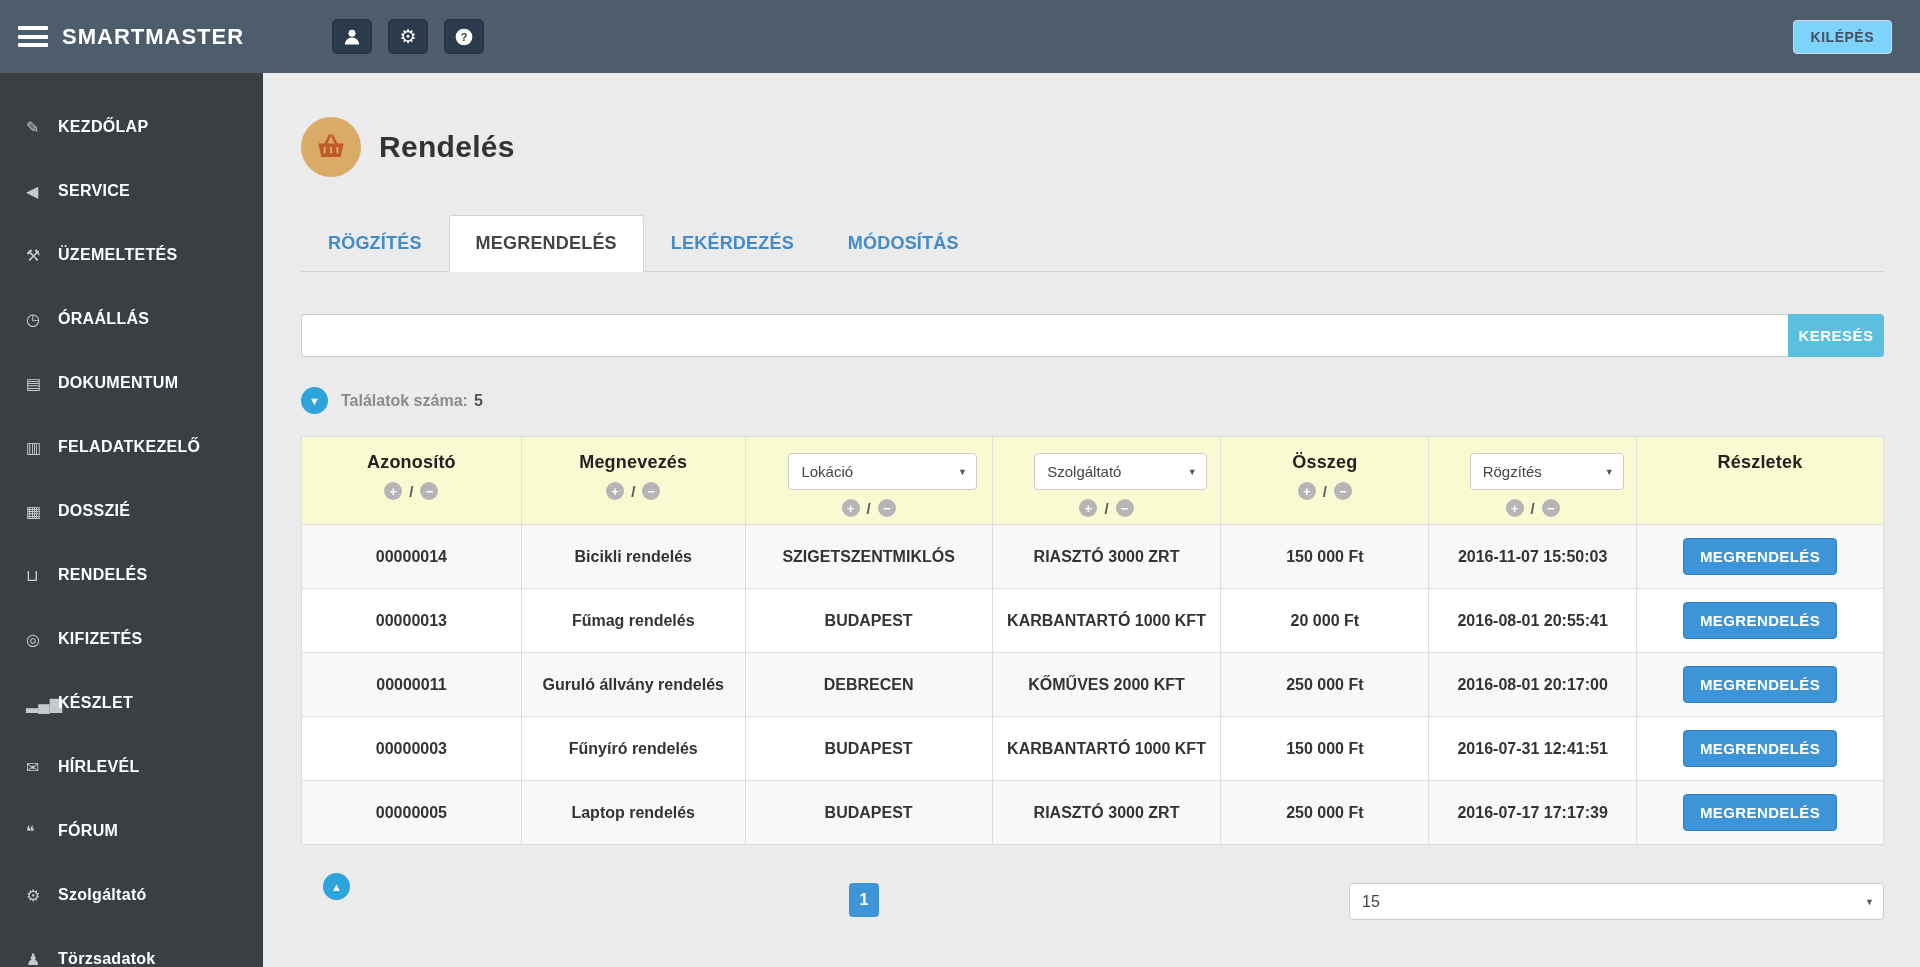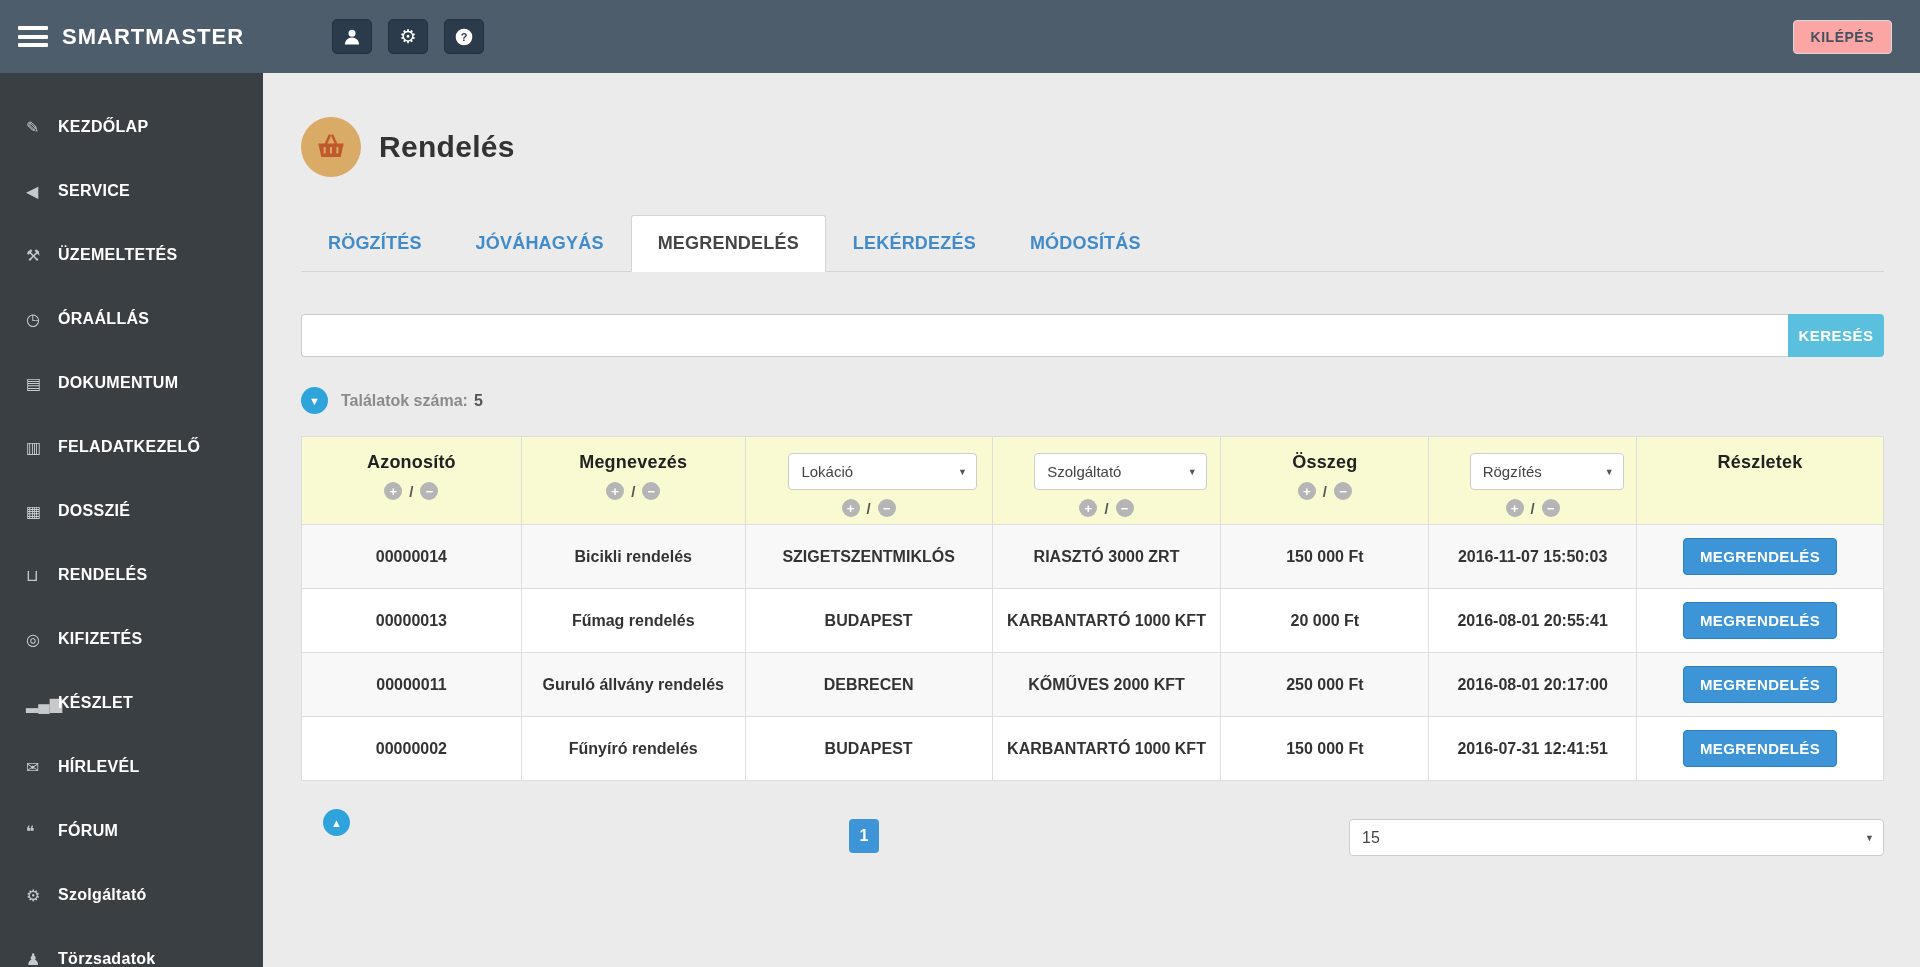--- a/index.html
+++ b/index.html
@@ -24,21 +24,21 @@
   .topbar-icons { display:flex; gap:16px; margin-left:88px; }
   .tb-btn {
     width:40px; height:35px; background:#2b3b4c; border:1px solid #233240;
     border-radius:5px; display:flex; align-items:center; justify-content:center;
     color:#fff; cursor:pointer;
   }
   .tb-btn svg { width:20px; height:20px; }
   .tb-btn .gear-glyph { font-size:19px; line-height:1; color:#fff; }
   .logout-btn {
     margin-left:auto; margin-right:28px;
-    background:#fca5a5; color:#44525f; font-weight:bold; font-size:14px;
+    background:#7dd3fc; color:#44525f; font-weight:bold; font-size:14px;
     letter-spacing:0.5px; border:1px solid #d6dade; border-radius:4px;
     padding:8px 17px; cursor:pointer; font-family:inherit;
   }
 
   
   .sidebar {
     position:absolute; top:73px; left:0; bottom:0; width:263px;
     background:var(--sidebar-bg,#3a3f44); padding-top:22px; overflow:hidden; z-index:20;
   }
   .side-item { height:64px; display:flex; align-items:center; padding-left:26px; cursor:pointer; }
@@ -240,21 +240,20 @@
         <path d="M3 9.5h18l-2.2 9.5H5.2z" fill="#c05a2a"></path>
         <path d="M8.5 9.5L11 4m4.5 5.5L13 4" stroke="#c05a2a" stroke-width="1.8" fill="none" stroke-linecap="round"></path>
         <path d="M7.5 12v4.5M12 12v4.5M16.5 12v4.5" stroke="#d9ab67" stroke-width="1.4"></path>
       </svg>
     </div>
     <h1 class="page-title">Rendelés</h1>
   </div>
 
   <div class="tabs">
     <div class="tab">RÖGZÍTÉS</div>
-    <div class="tab">JÓVÁHAGYÁS</div>
     <div class="tab active">MEGRENDELÉS</div>
     <div class="tab">LEKÉRDEZÉS</div>
     <div class="tab">MÓDOSÍTÁS</div>
   </div>
 
   <div class="search-row">
     <input class="search-input" type="text" value="" style="">
     <button class="search-btn">KERESÉS</button>
   </div>
 
@@ -365,30 +364,41 @@
         <td>Guruló állvány rendelés</td>
         <td>DEBRECEN</td>
         <td>KŐMŰVES 2000 KFT</td>
         <td>250 000 Ft</td>
         <td>2016-08-01 20:17:00</td>
         <td>
           <button class="action-btn">MEGRENDELÉS</button>
         </td>
       </tr>
       <tr>
-        <td>00000002</td>
+        <td>00000003</td>
         <td>Fűnyíró rendelés</td>
         <td>BUDAPEST</td>
         <td>KARBANTARTÓ 1000 KFT</td>
         <td>150 000 Ft</td>
         <td>2016-07-31 12:41:51</td>
         <td>
           <button class="action-btn">MEGRENDELÉS</button>
         </td>
       </tr>
+      <tr>
+        <td>00000005</td>
+        <td>Laptop rendelés</td>
+        <td>BUDAPEST</td>
+        <td>RIASZTÓ 3000 ZRT</td>
+        <td>250 000 Ft</td>
+        <td>2016-07-17 17:17:39</td>
+        <td>
+          <button class="action-btn">MEGRENDELÉS</button>
+        </td>
+      </tr>
     </tbody>
   </table>
 
   <div class="bottom-row">
     <div class="up-icon-wrap">
       <div class="circle-icon">
         <span>▲</span>
       </div>
     </div>
     <div class="page-btn">1</div>

